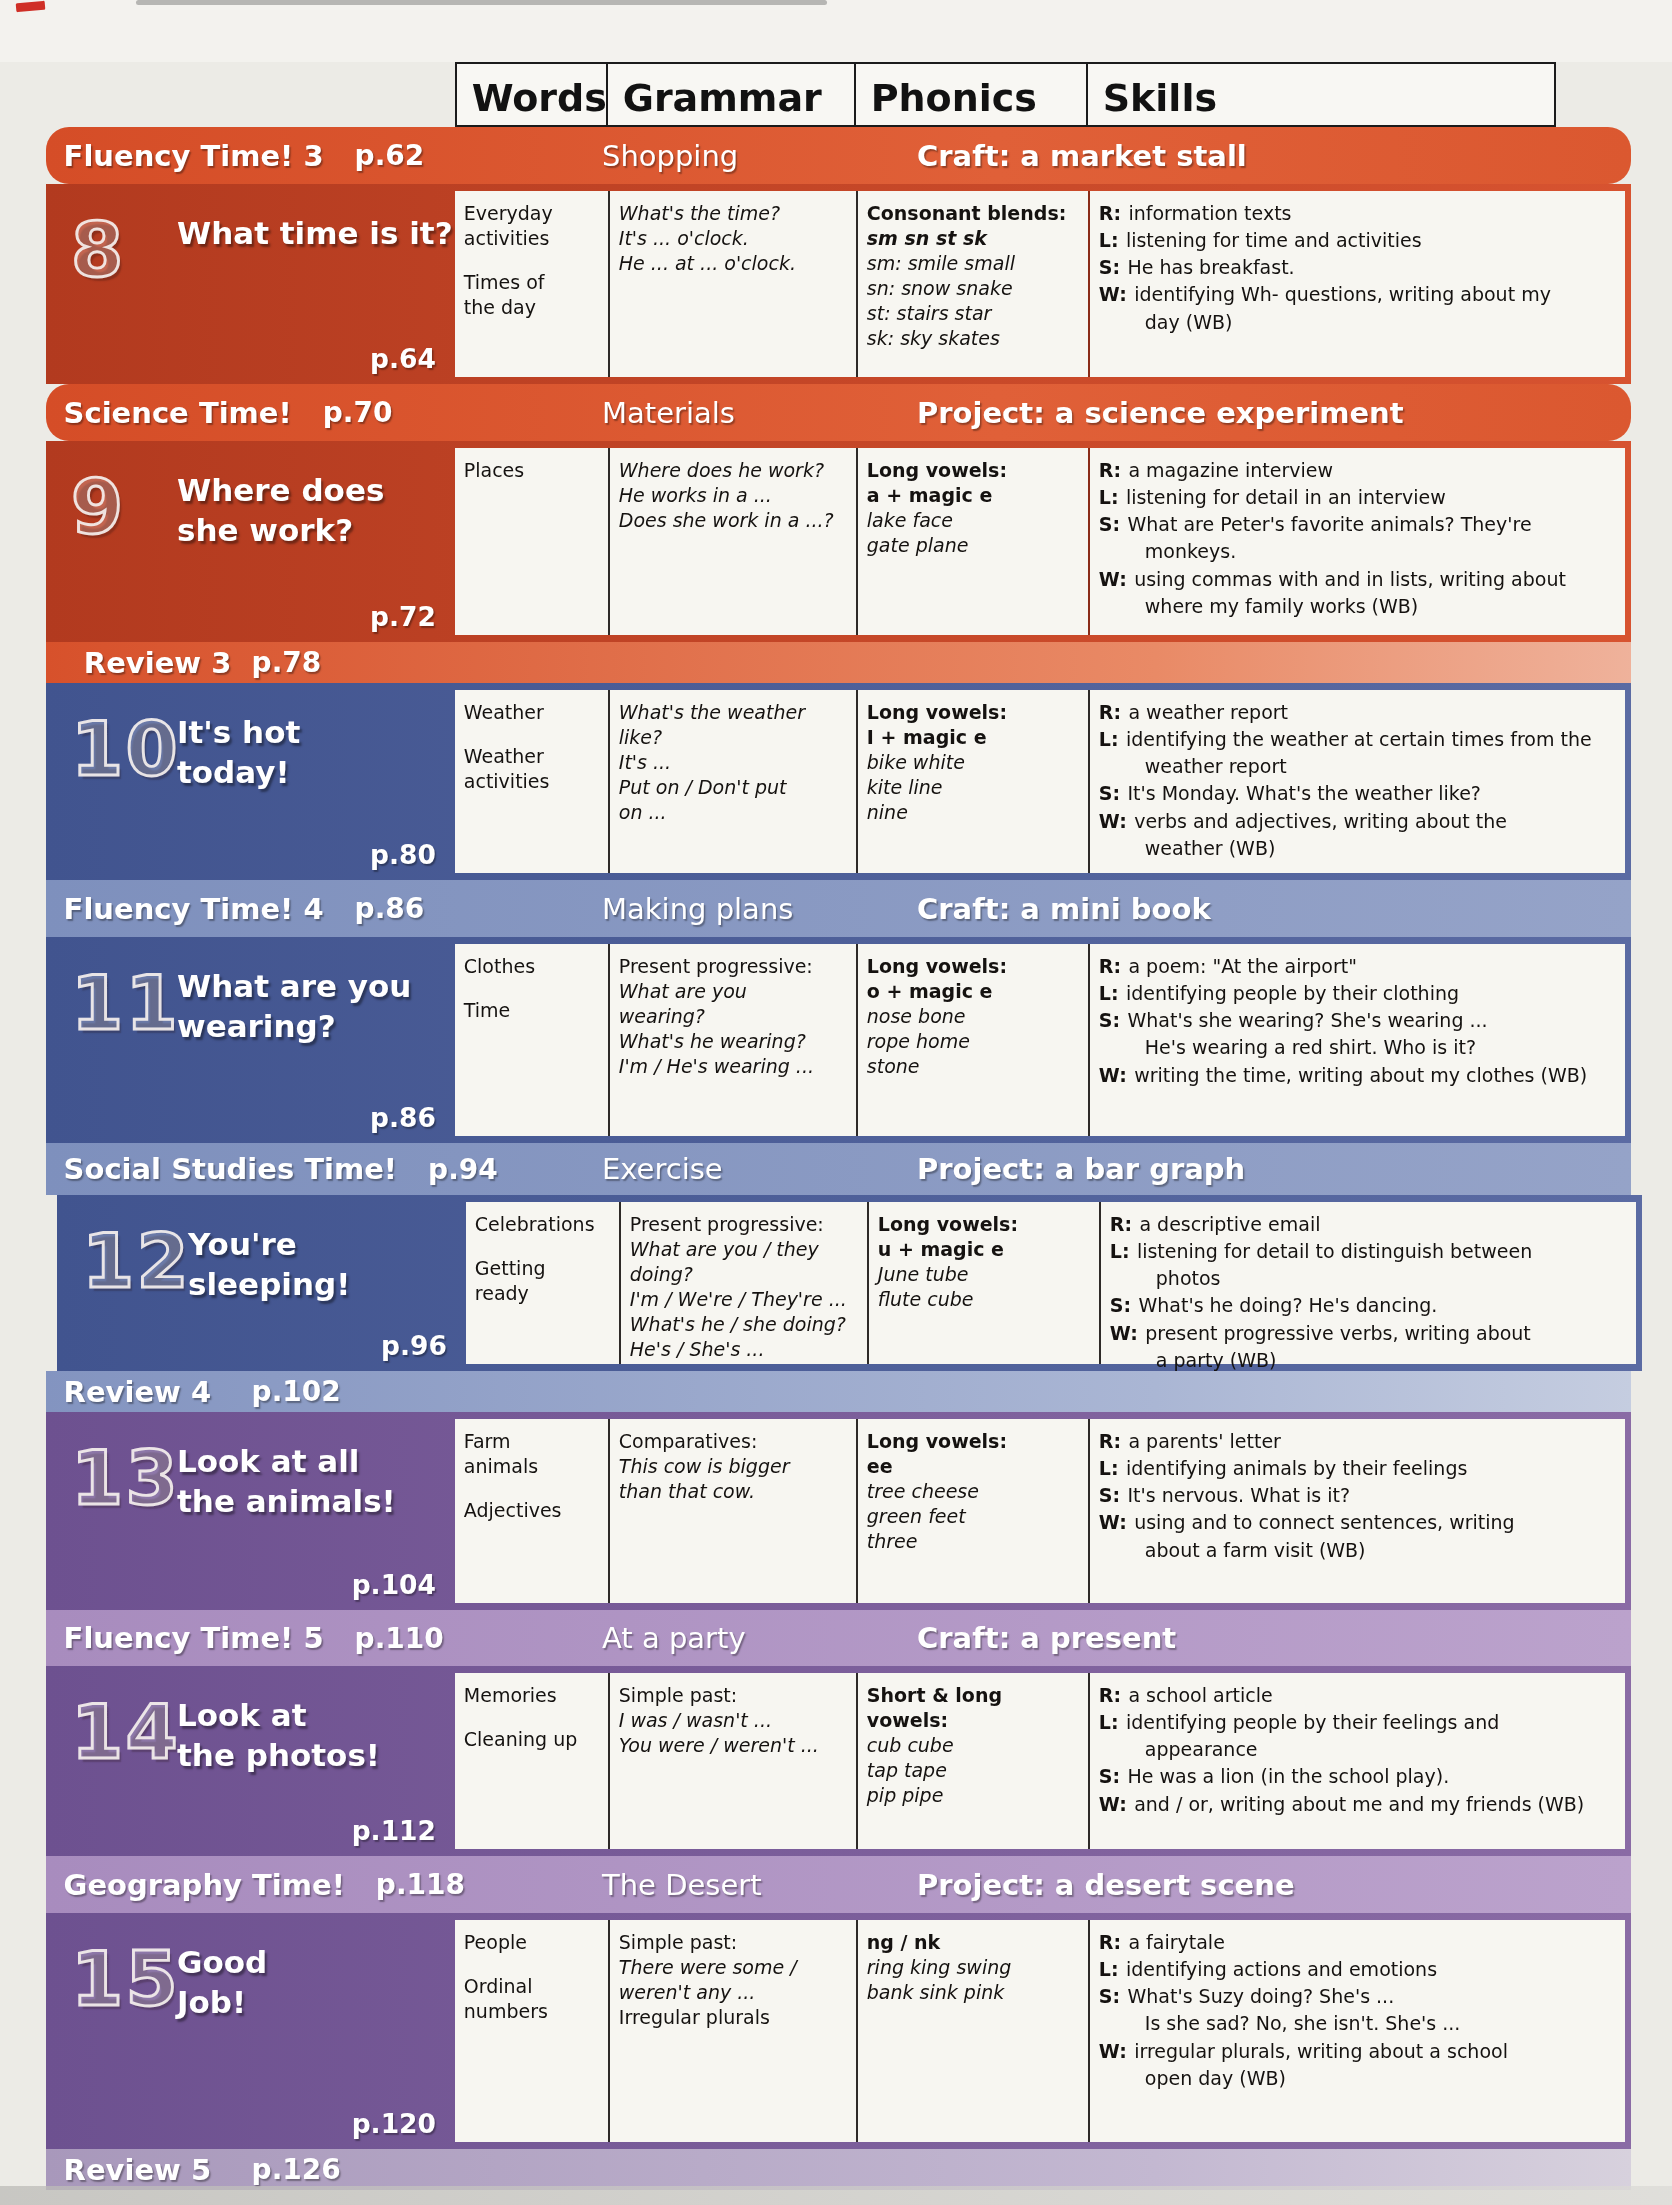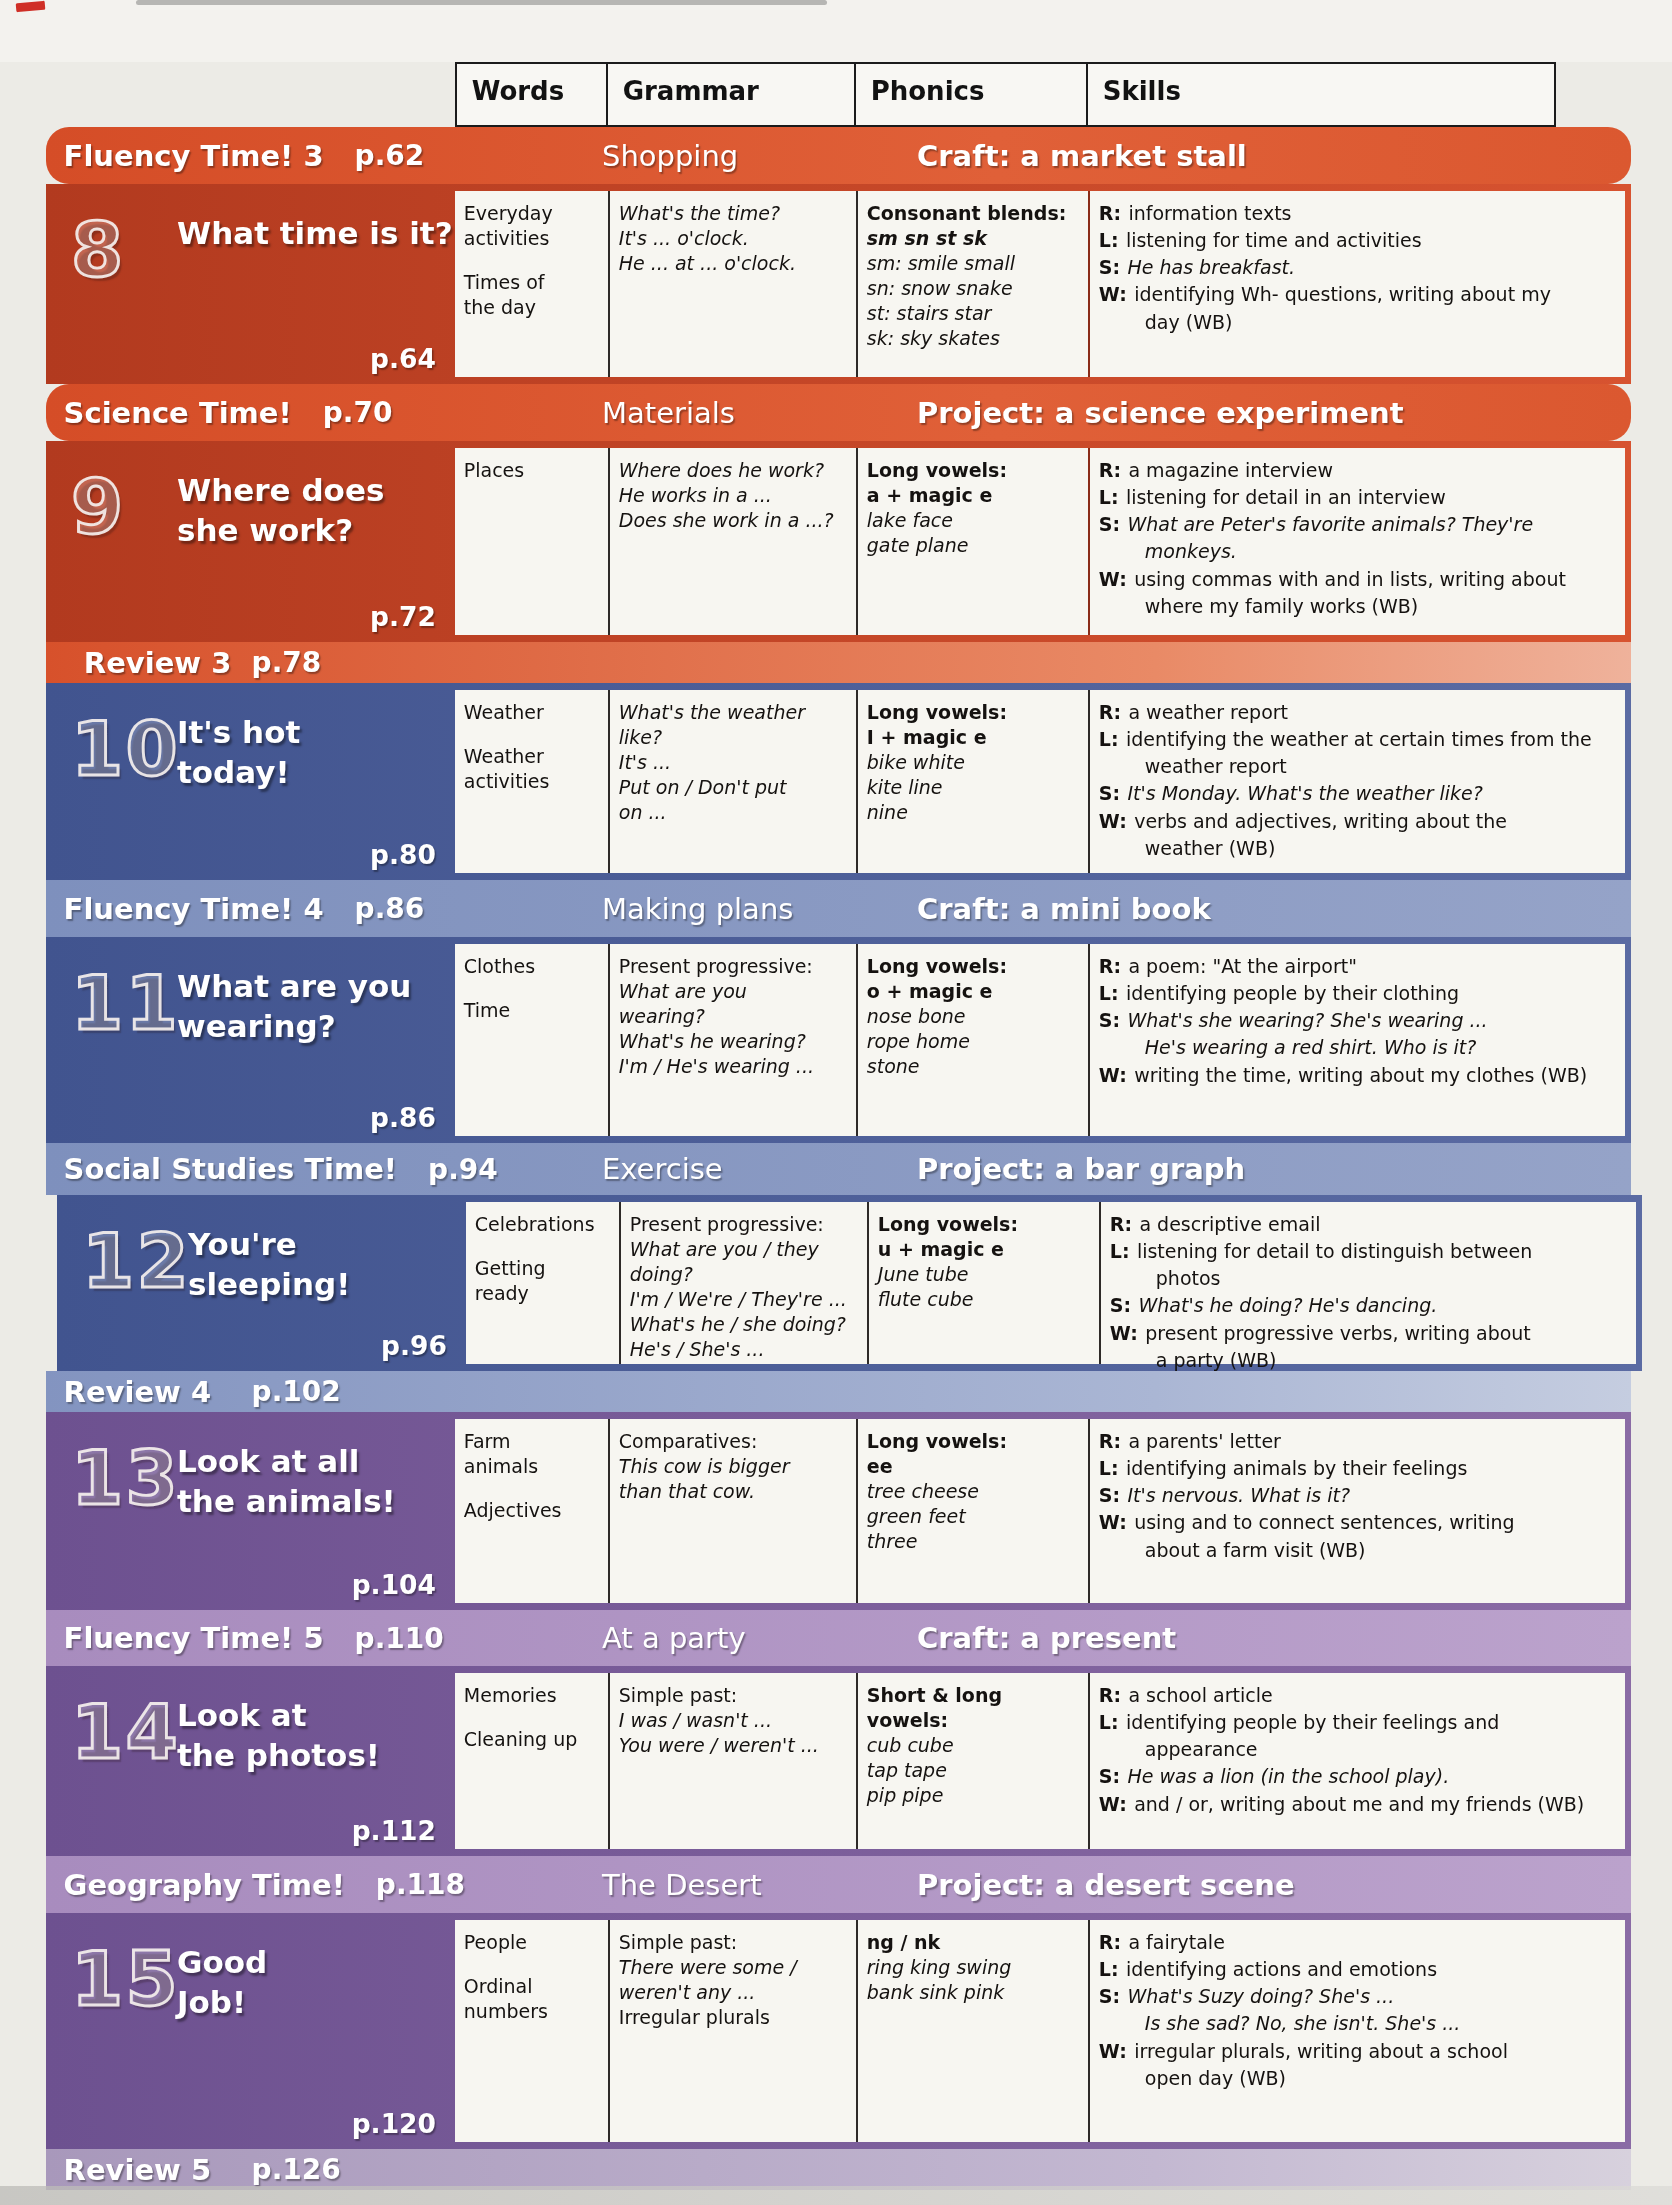--- a/index.html
+++ b/index.html
@@ -10,21 +10,21 @@
   .red-mark{position:absolute;left:16px;top:1.5px;width:29px;height:8.8px;background:#cf2f26;border-radius:1.5px;transform:rotate(-5deg);}
   .bottom-smudge{position:absolute;left:0;bottom:0;width:100%;height:19px;
         background:linear-gradient(90deg,#bcbbb7,#dbdad6);opacity:.75;}
 
   #tbl{position:absolute;left:46px;top:62px;width:1585px;}
 
   
   .hrow{display:flex;height:65px;}
   .hspacer{width:409px;flex:none;}
   .hcell{box-sizing:border-box;border:2.9px solid #1b1b1b;background:#f8f7f3;color:#121212;
-         font-weight:bold;font-size:26px;padding:11.8px 0 0 14.7px;flex:none;}
+         font-weight:bold;font-size:38px;padding:11.8px 0 0 14.7px;flex:none;}
   .hcell+.hcell{border-left:0;}
   .hw{width:153px;} .hg{width:248px;} .hp{width:232px;} .hs{width:468px;}
 
   
   .row{display:flex;width:100%;}
   .ucell{width:409px;flex:none;position:relative;}
   .unum{position:absolute;left:25px;top:22px;font-size:75px;font-weight:bold;letter-spacing:2.2px;
         color:rgba(255,255,255,.22);-webkit-text-stroke:2.9px rgba(245,240,238,.92);
         text-shadow:2.9px 3.7px 1.5px rgba(30,10,10,.25);}
   .utitle{margin-left:131px;padding-top:29px;font-size:31px;line-height:40px;font-weight:bold;color:#fff;
@@ -35,21 +35,21 @@
   .cellbox{flex:1;display:flex;background:#f7f6f1;}
   .cell{box-sizing:border-box;padding:10.3px 8.8px;font-size:19px;line-height:25px;color:#151210;flex:none;}
   .cw{width:153px;} .cg{width:248px;} .cp{width:232px;} .cs{flex:1;width:auto;}
   .cell+.cell{border-left:2.2px solid #2e2a28;}
   .ru .cs{border-left-color:#8a2c18;}
   .line.b{font-weight:bold;} .line.i{font-style:italic;} .line.bi{font-weight:bold;font-style:italic;}
   .gap{height:19px;}
   .skline{padding-left:32px;text-indent:-32px;margin-bottom:2.2px;}
   .skline.ind{padding-left:46px;text-indent:0;}
   .sklabel{font-weight:bold;margin-right:7.4px;}
-  .sktext.i{font-style:italic;}
+  .sktext.i{}
 
   
   .brow{position:relative;display:flex;align-items:center;width:100%;}
   .blabel{margin-left:17.6px;font-size:29px;font-weight:bold;color:#fff;white-space:nowrap;
         text-shadow:1.5px 2.2px 1.5px rgba(0,0,0,.35);}
   .bpage{margin-left:31px;font-size:28px;font-weight:bold;color:#fff;text-shadow:1.5px 2.2px 1.5px rgba(0,0,0,.35);}
   .review .blabel{width:188px;margin-left:17.6px;}
   .review .bpage{margin-left:0;}
   .btopic{position:absolute;left:556px;width:294px;text-align:left;font-size:29px;font-weight:normal;color:#fff;
         text-shadow:1.5px 2.2px 1.5px rgba(0,0,0,.35);}

